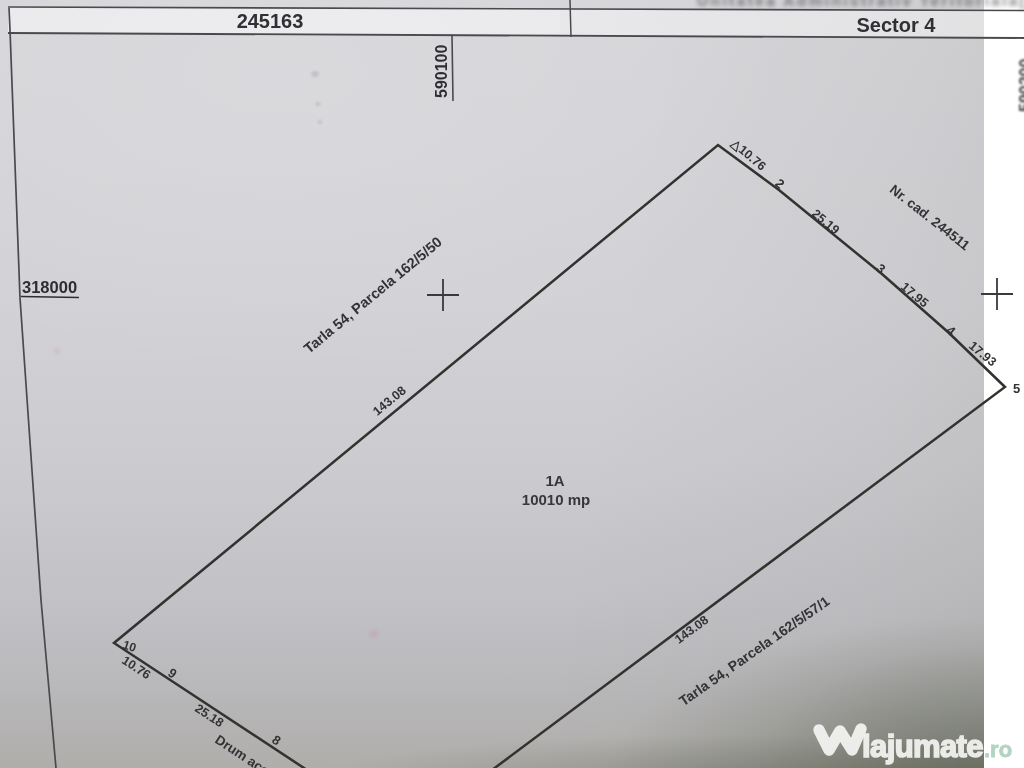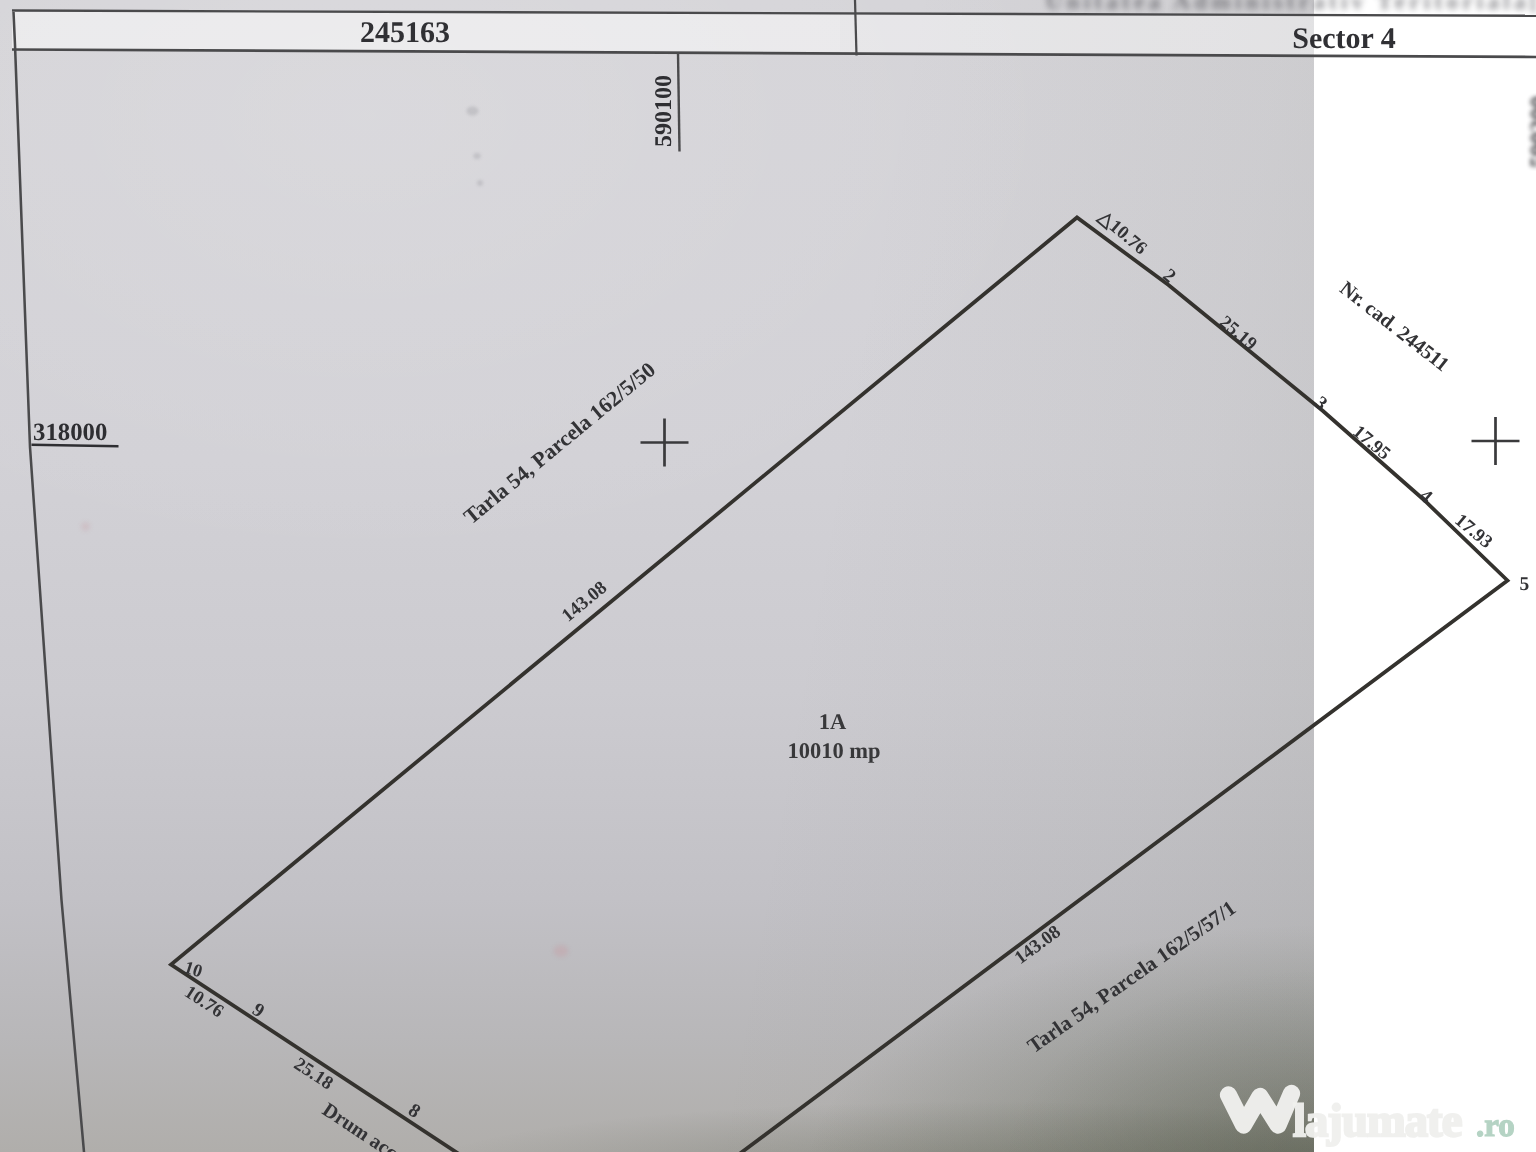--- a/index.html
+++ b/index.html
@@ -1,26 +1,25 @@
 <!DOCTYPE html>
 <html><head>
 <meta charset="utf-8">
 <style>
   html,body{margin:0;padding:0;}
   body{width:1024px;height:768px;overflow:hidden;font-family:"Liberation Sans",sans-serif;}
-  #photo{position:relative;width:876px;height:768px;
+  #photo{position:relative;width:984px;height:768px;
     background:
       radial-gradient(ellipse 25% 18% at 101% 102%, rgba(40,48,30,0.16), rgba(40,48,30,0) 100%),
       radial-gradient(42px 210px at 1034px 140px, rgba(95,92,82,0.30), rgba(95,92,82,0) 80%),
       radial-gradient(ellipse 60% 35% at 100% 103%, rgba(55,63,42,0.42), rgba(55,63,42,0) 65%),
       radial-gradient(ellipse 55% 8% at 75% 102%, rgba(60,66,48,0.28), rgba(60,66,48,0) 80%),
       linear-gradient(100deg, rgba(0,0,0,0) 60%, rgba(100,105,88,0.06) 85%, rgba(100,105,88,0.12) 100%),
       radial-gradient(ellipse 55% 40% at 28% 10%, rgba(255,255,255,0.13), rgba(255,255,255,0) 100%),
       linear-gradient(to bottom, #d5d4d8 0%, #d2d1d6 40%, #cccbd0 60%, #c2c1c6 78%, #b8b7b9 90%, #b0aeab 100%);
-    font-family: Liberation Serif, serif;
   }
   svg{position:absolute;left:0;top:0;}
   .soft{filter:blur(0.35px);}
 </style>
 </head>
 <body>
 
 <div id="photo">
 <svg width="1024" height="768" viewBox="0 0 1024 768" class="soft">
 

